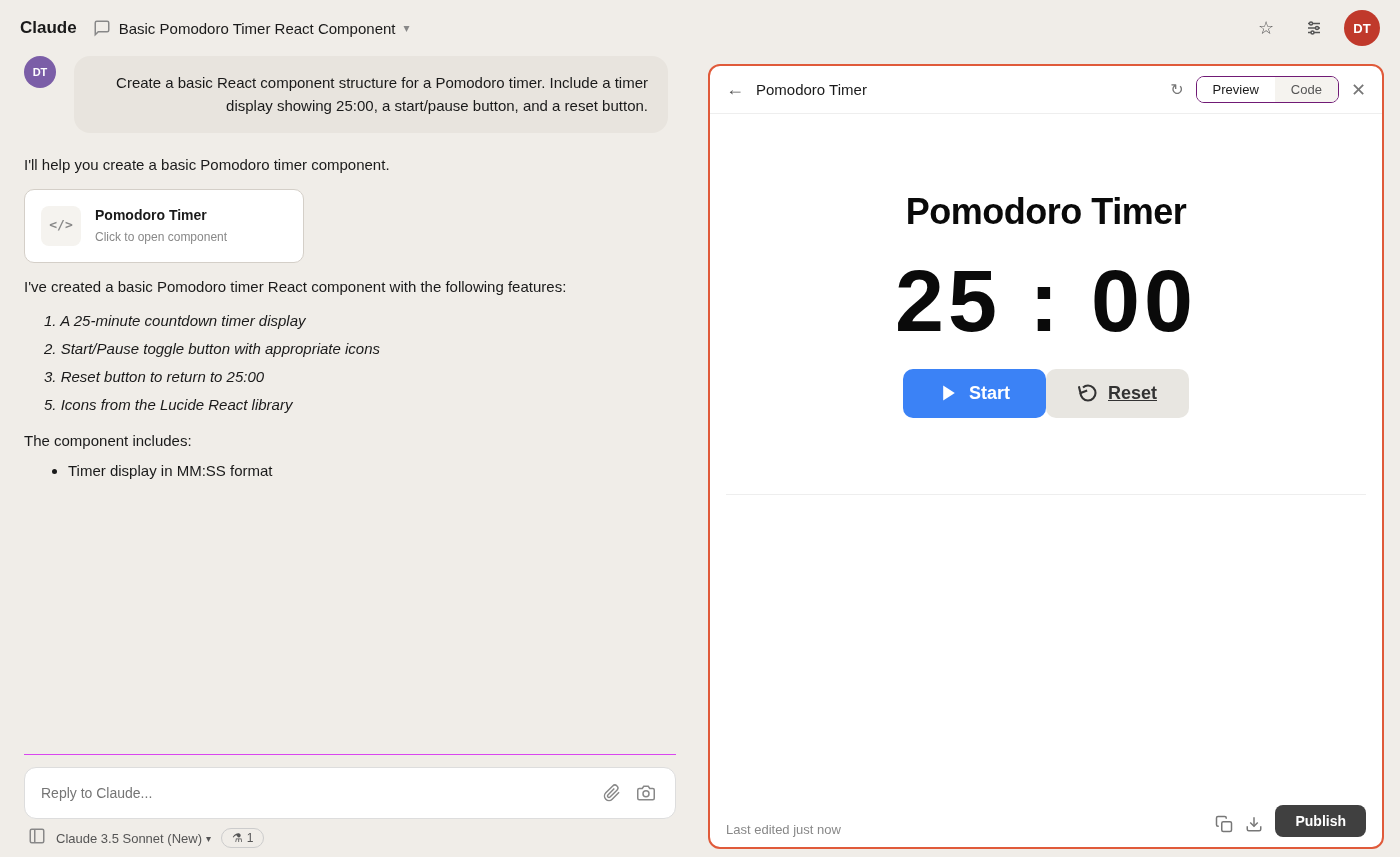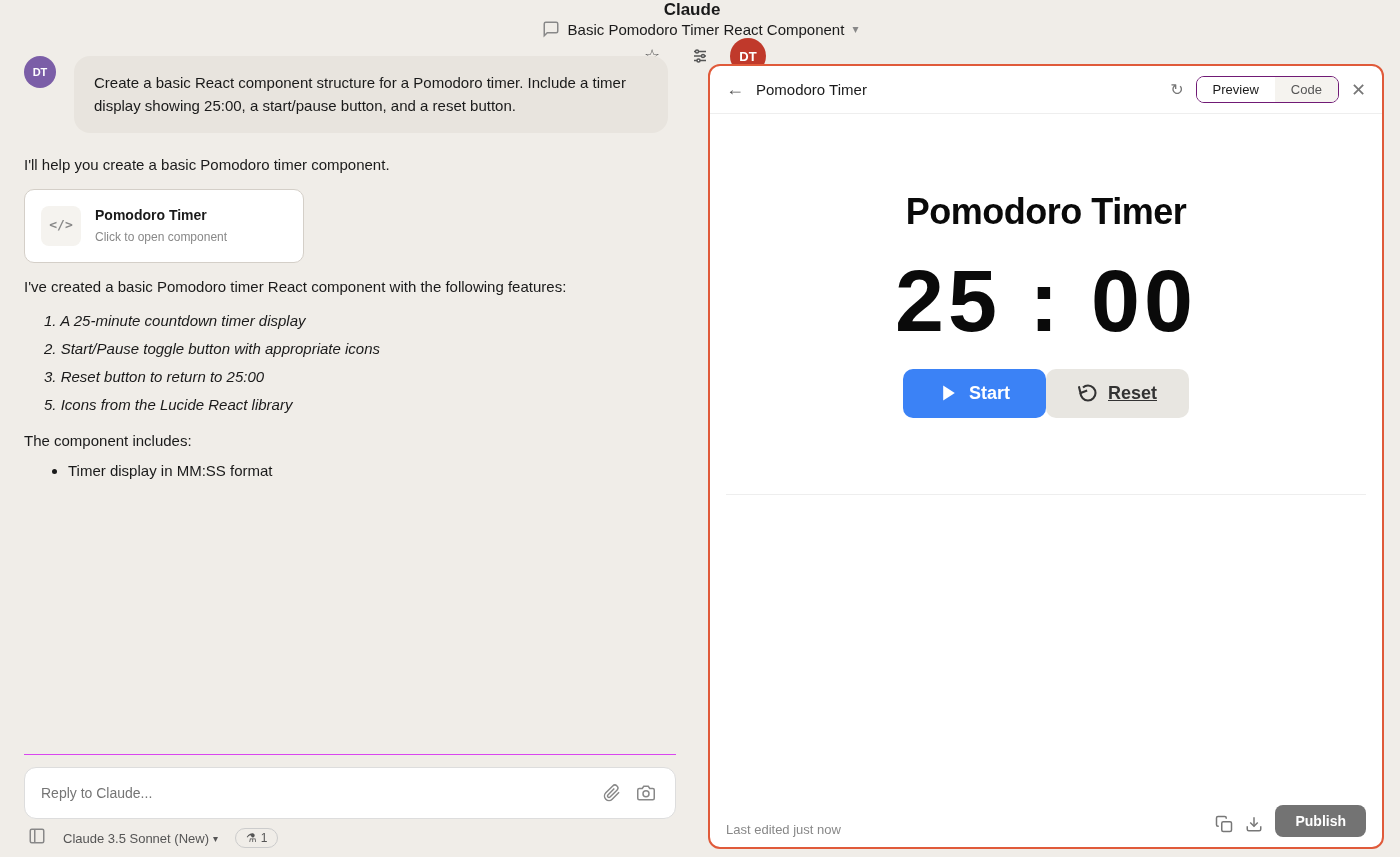--- a/index.html
+++ b/index.html
@@ -14,21 +14,20 @@
     }
 
     
     .topnav {
       display: flex;
       align-items: center;
       padding: 0 20px;
       height: 56px;
       background: #f0ede8;
       flex-shrink: 0;
-      flex-direction: column;
     }
     .logo {
       font-size: 17px;
       font-weight: 600;
       color: #1a1a1a;
       margin-right: 16px;
     }
     .convo-title {
       display: flex;
       align-items: center;
@@ -86,21 +85,21 @@
       gap: 16px;
     }
     .user-message-bubble {
       background: #e8e4de;
       border-radius: 16px;
       padding: 16px 20px;
       margin: 0 8px;
       font-size: 15px;
       color: #1a1a1a;
       line-height: 1.5;
-      text-align: left;
+      text-align: right;
     }
     .user-msg-header {
       display: flex;
       align-items: flex-start;
       gap: 10px;
     }
     .user-avatar-sm {
       width: 32px; height: 32px;
       border-radius: 50%;
       background: #7b5ea7;
@@ -187,21 +186,21 @@
       border: none;
       cursor: pointer;
       color: #888;
       font-size: 16px;
       display: flex; align-items: center; justify-content: center;
       padding: 4px;
     }
     .bottom-bar {
       display: flex;
       align-items: center;
-      gap: 17px;
+      gap: 10px;
       padding: 8px 4px 0;
     }
     .sidebar-toggle {
       background: none;
       border: none;
       cursor: pointer;
       color: #888;
       font-size: 16px;
     }
     .model-selector {
@@ -371,21 +370,21 @@
       flex: 1;
     }
     .footer-icon-btn {
       background: none;
       border: none;
       cursor: pointer;
       color: #777;
       font-size: 16px;
     }
     .publish-btn {
-      background: #737373;
+      background: #404040;
       color: white;
       border: none;
       border-radius: 8px;
       padding: 8px 20px;
       font-size: 14px;
       font-weight: 600;
       cursor: pointer;
     }
 
     .preview-lower {

